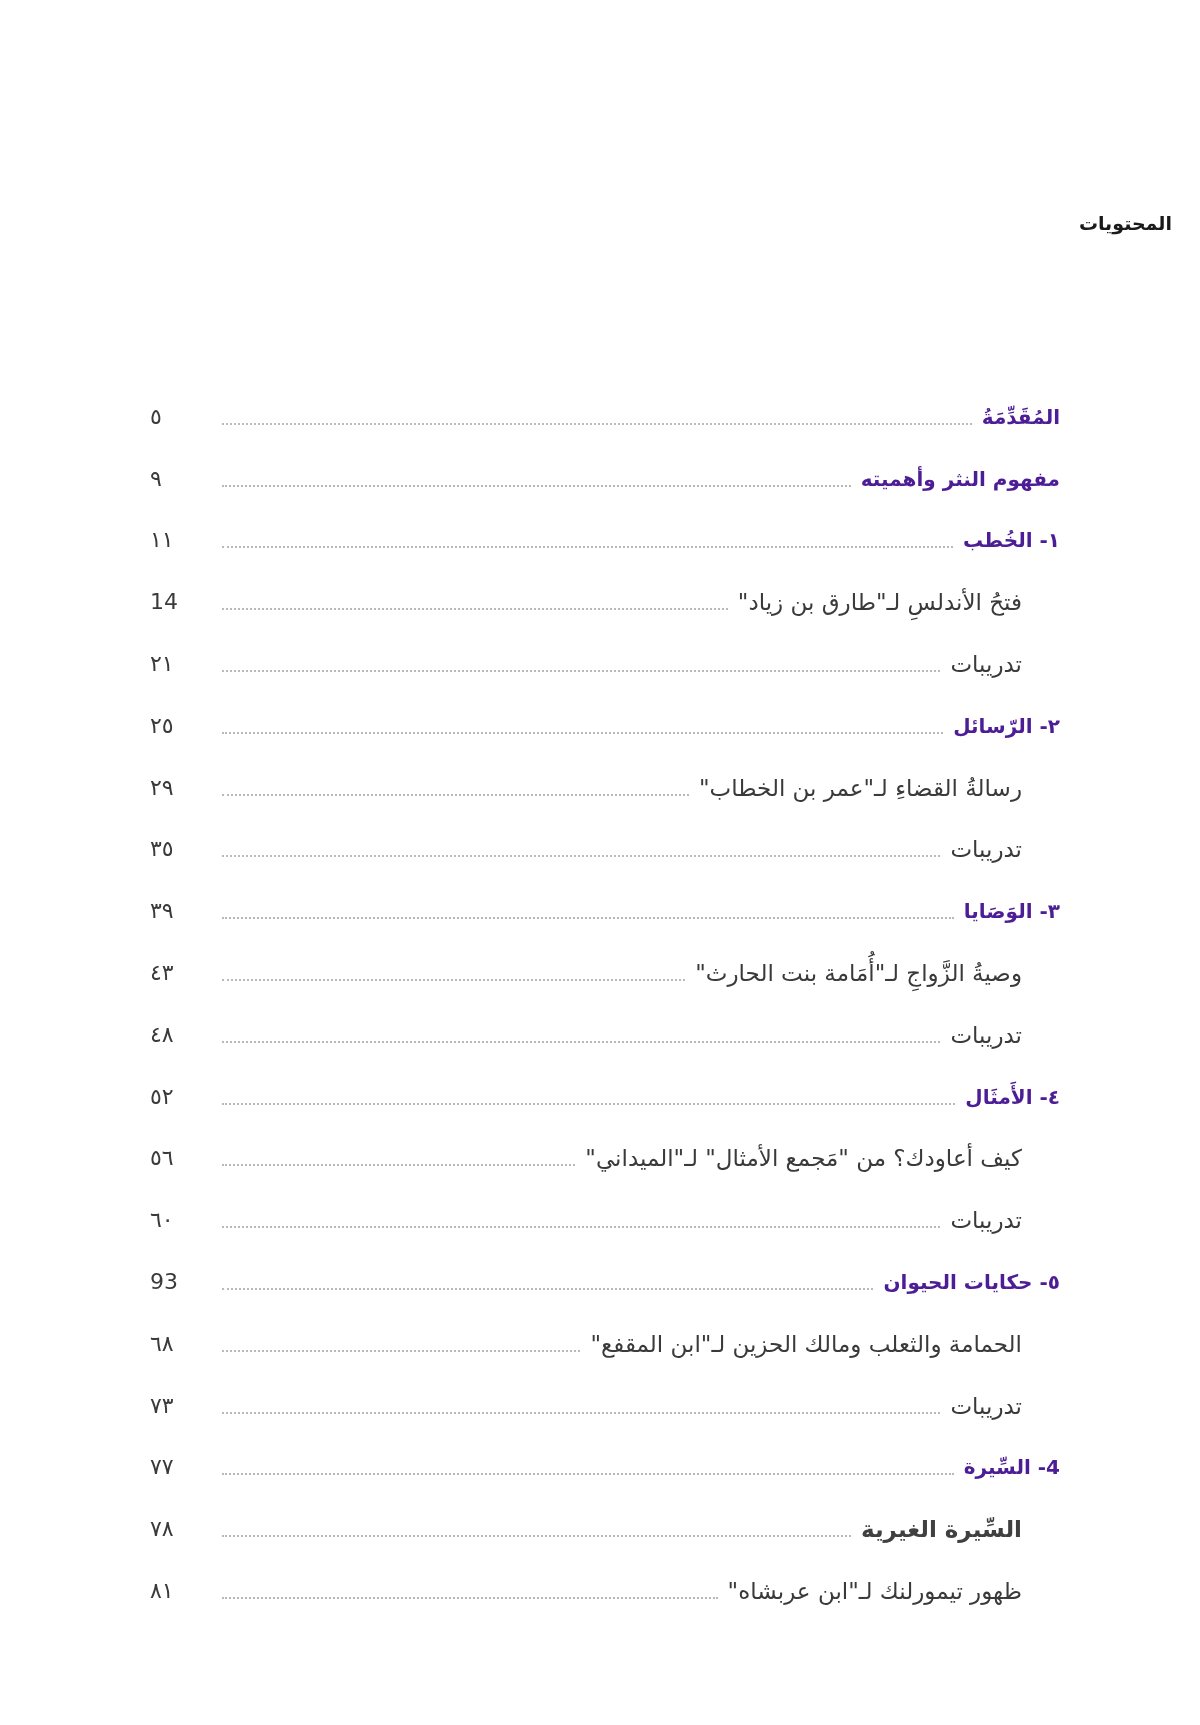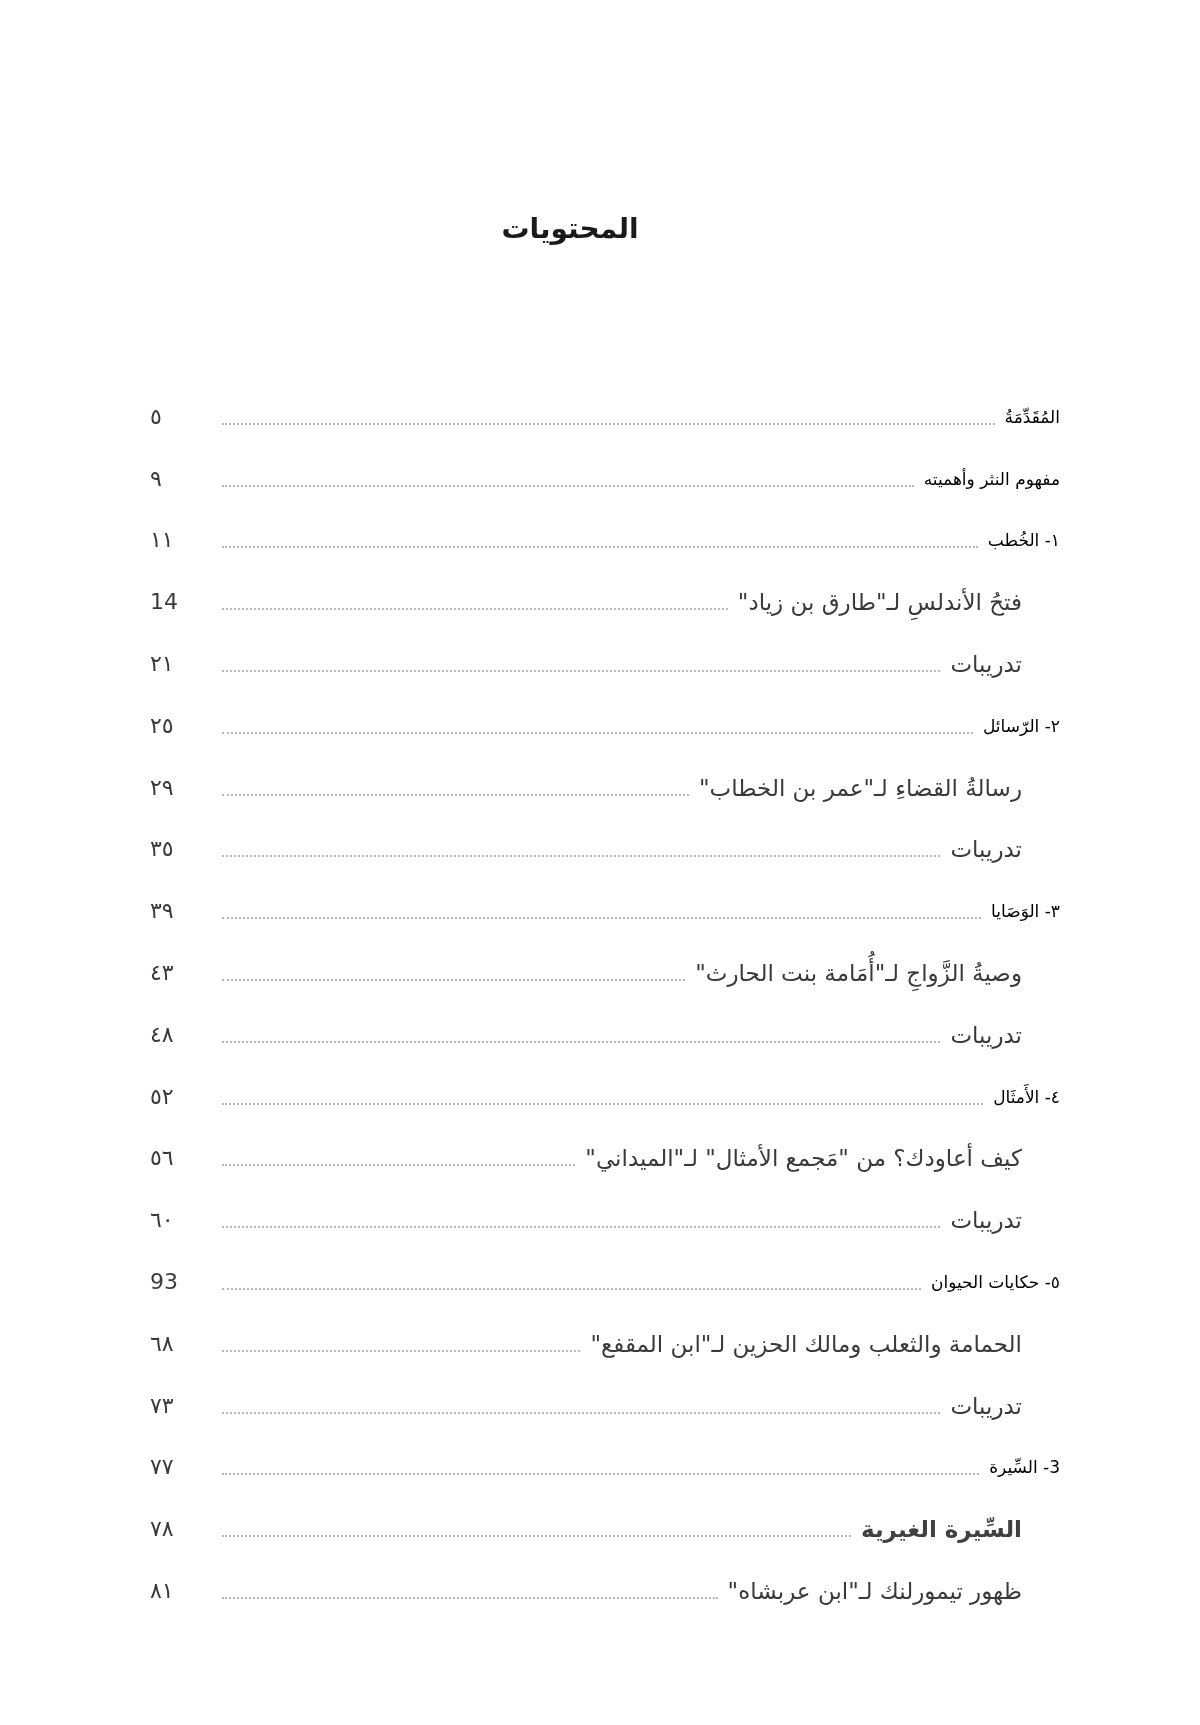--- a/index.html
+++ b/index.html
@@ -20,25 +20,26 @@
     left: 0;
     top: 0;
     width: 1200px;
     height: 1725px;
   }
   .title {
     position: absolute;
     top: 212px;
     left: 0;
     width: 1140px;
-    text-align: center;
+    text-align: right;
     direction: rtl;
-    font-size: 28px;
+    font-size: 19px;
     font-weight: bold;
     color: #1a1a1a;
+    padding-left: 32px;
   }
   .toc {
     position: absolute;
     top: 370px;
     left: 150px;
     width: 910px;
     direction: rtl;
   }
   .toc-row {
     height: 61.8px;
@@ -49,23 +50,23 @@
   }
   .toc-label {
     flex: 0 0 auto;
     white-space: nowrap;
     font-size: 23px;
     line-height: 30px;
     padding-left: 10px;
     color: #3a3a3a;
   }
   .toc-row.level-1 .toc-label {
-    font-weight: normal;
-    color: #000000;
-    font-size: 17px;
+    font-weight: bold;
+    color: #4c1d95;
+    font-size: 20px;
   }
   .toc-row.level-2 .toc-label {
     margin-right: 38px;
   }
   .toc-row.level-2.bold .toc-label {
     font-weight: bold;
     color: #404040;
   }
   .toc-leader {
     flex: 1 1 auto;
@@ -168,21 +169,21 @@
       <span class="toc-label">الحمامة والثعلب ومالك الحزين لـ"ابن المقفع"</span>
       <span class="toc-leader"></span>
       <span class="toc-page">٦٨</span>
     </div>
     <div class="toc-row level-2">
       <span class="toc-label">تدريبات</span>
       <span class="toc-leader"></span>
       <span class="toc-page">٧٣</span>
     </div>
     <div class="toc-row level-1">
-      <span class="toc-label">3- السِّيرة</span>
+      <span class="toc-label">4- السِّيرة</span>
       <span class="toc-leader"></span>
       <span class="toc-page">٧٧</span>
     </div>
     <div class="toc-row level-2 bold">
       <span class="toc-label">السِّيرة الغيرية</span>
       <span class="toc-leader"></span>
       <span class="toc-page">٧٨</span>
     </div>
     <div class="toc-row level-2">
       <span class="toc-label">ظهور تيمورلنك لـ"ابن عربشاه"</span>

